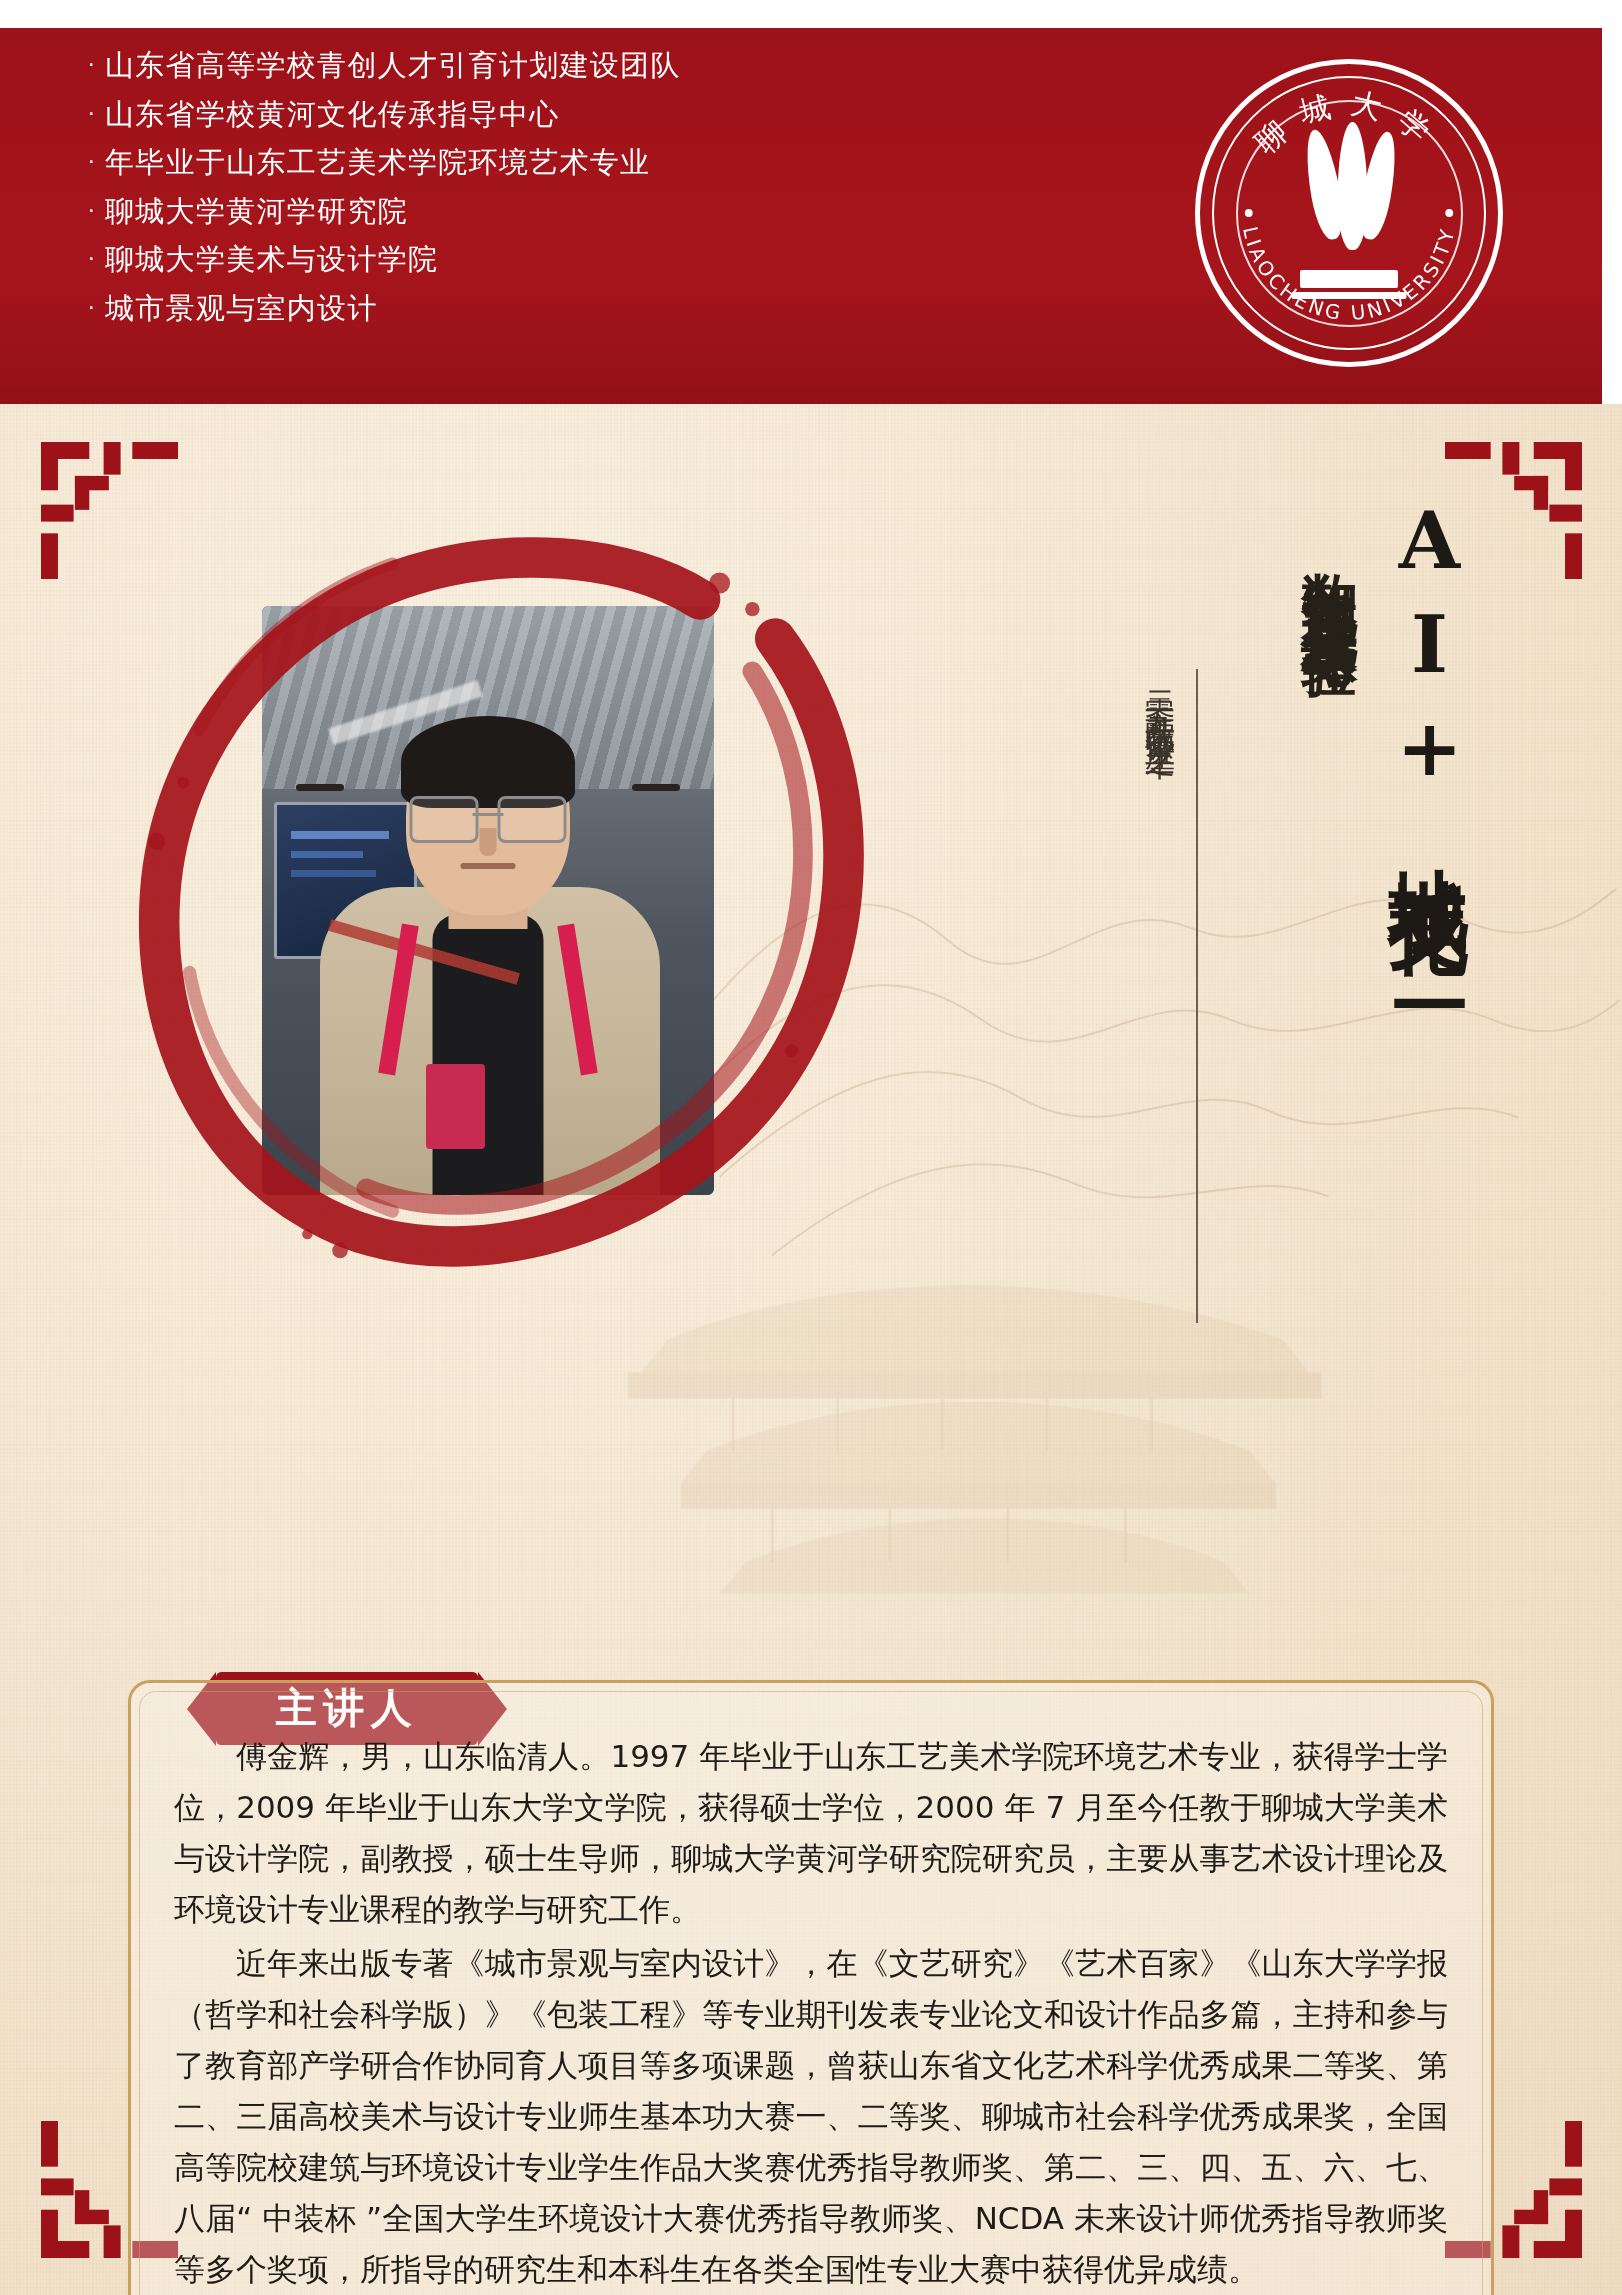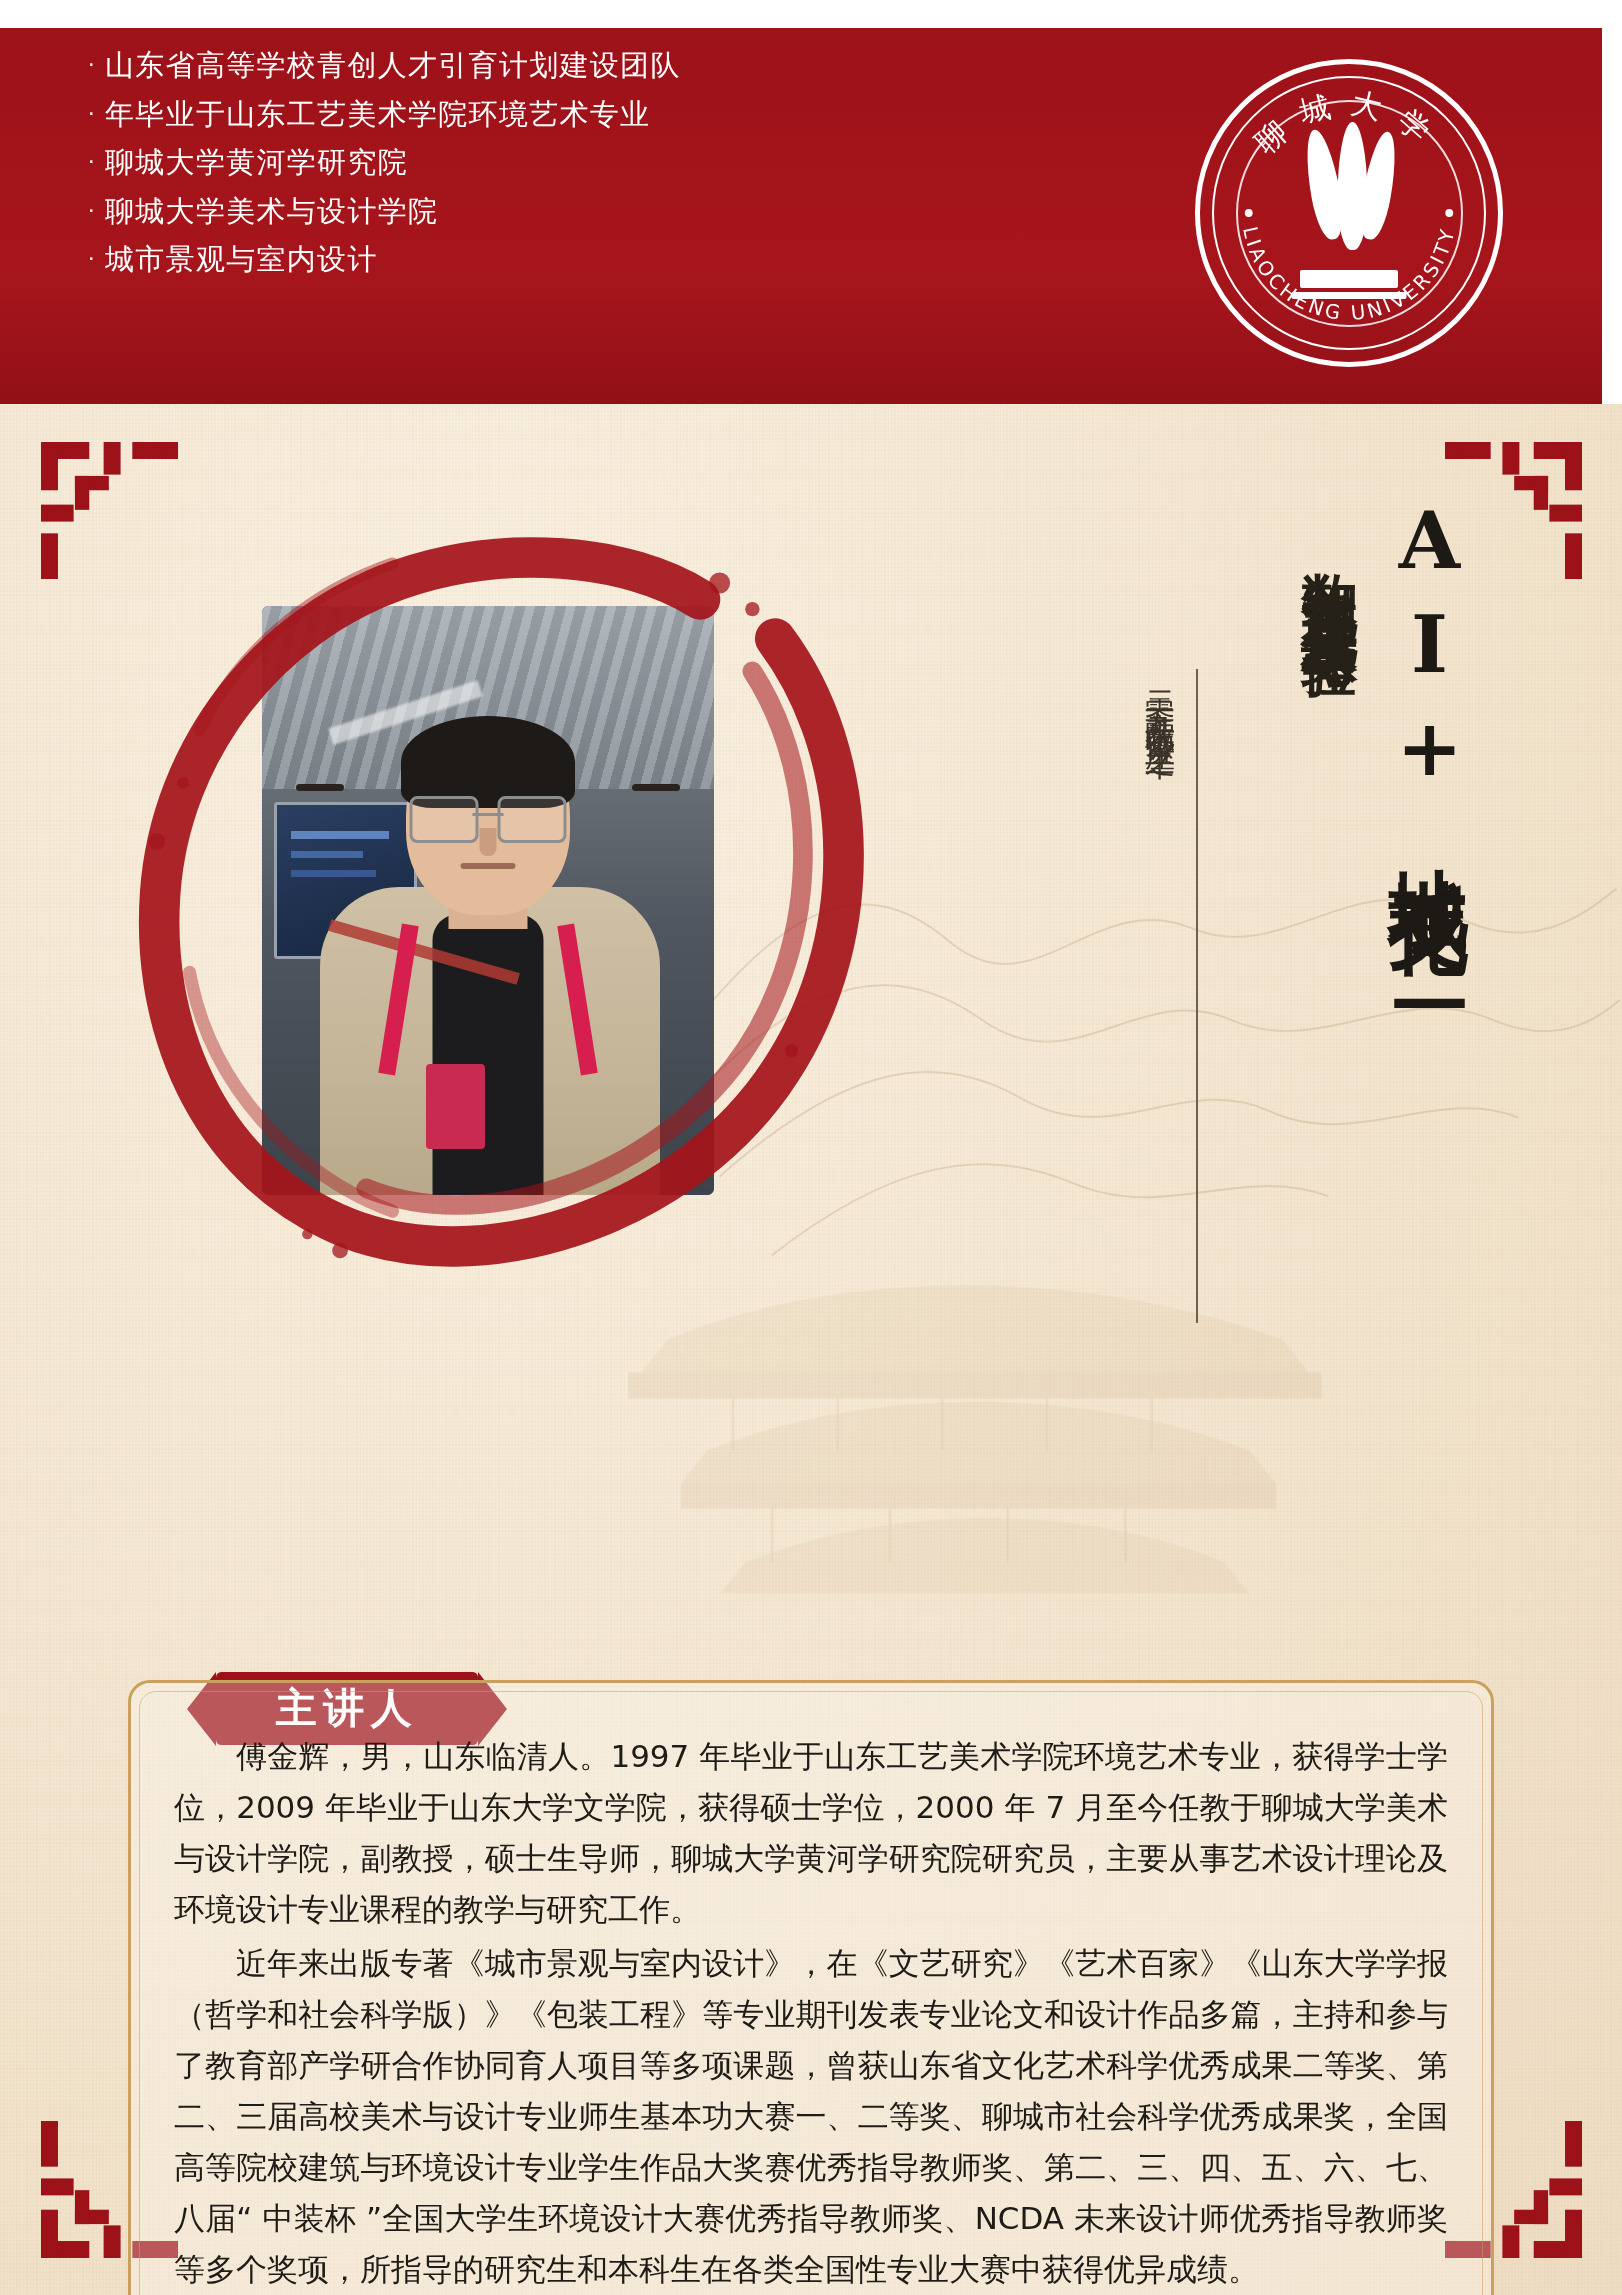--- a/index.html
+++ b/index.html
@@ -396,20 +396,21 @@
     font-family: "DejaVu Sans", "Liberation Sans", sans-serif;
   }
 </style>
 </head>
 <body>
 
 <div class="top-banner">
 
   <ul class="org-list">
     <li><span class="bullet">·</span><span>山东省高等学校青创人才引育计划建设团队</span></li>
+    <li><span class="bullet">·</span><span>山东省学校黄河文化传承指导中心</span></li>
     <li><span class="bullet">·</span><span>年毕业于山东工艺美术学院环境艺术专业</span></li>
     <li><span class="bullet">·</span><span>聊城大学黄河学研究院</span></li>
     <li><span class="bullet">·</span><span>聊城大学美术与设计学院</span></li>
     <li><span class="bullet">·</span><span>城市景观与室内设计</span></li>
   </ul>
 
   <div class="seal">
     <div class="seal-ring-outer"></div>
     <div class="seal-ring-inner"></div>
     <div class="seal-ring-inner2"></div>

